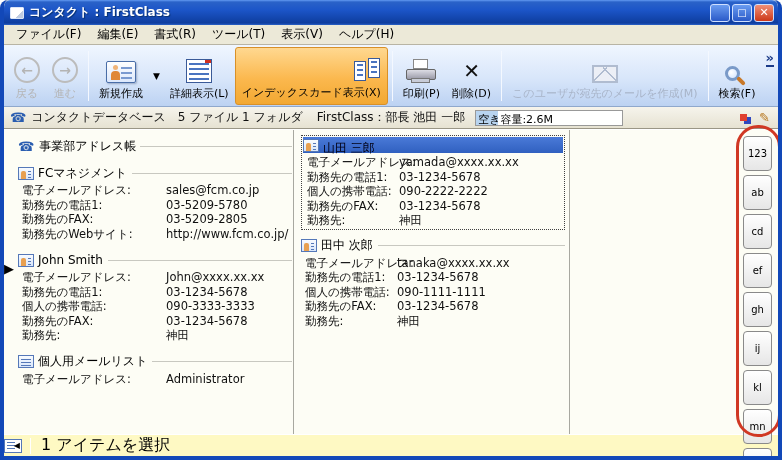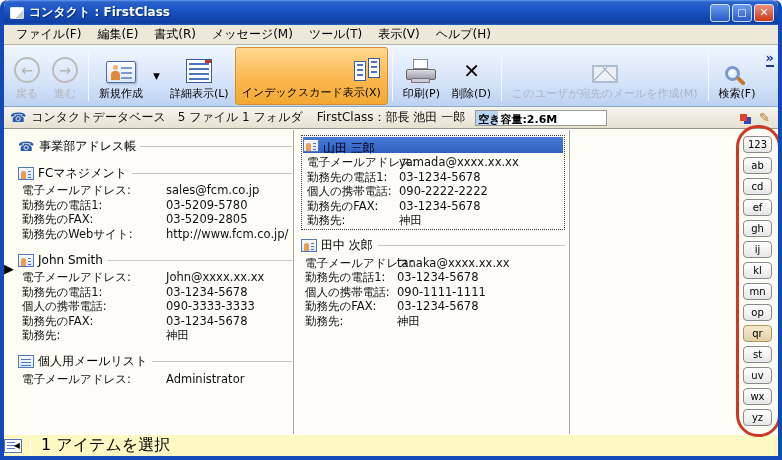--- a/index.html
+++ b/index.html
@@ -47,21 +47,21 @@
   .dmail{position:relative;width:26px;height:18px;border:2px solid #b0bcd0;background:#eceff6;margin-top:4px;}
   .dmail::before{content:"";position:absolute;inset:0;background:linear-gradient(135deg,transparent 46%,#b0bcd0 46% 54%,transparent 54%) left top/60% 100% no-repeat,linear-gradient(225deg,transparent 46%,#b0bcd0 46% 54%,transparent 54%) right top/60% 100% no-repeat;}
   .mag{position:relative;width:15px;height:15px;border:3px solid #7a9ac8;border-radius:50%;background:radial-gradient(circle at 35% 35%,#ffffff,#cfe2ff);margin:3px 8px 2px 0;}
   .mag::after{content:"";position:absolute;width:10px;height:4px;background:#c87828;border-radius:2px;transform:rotate(45deg);right:-9px;bottom:-5px;}
   .chev{position:absolute;right:4px;top:8px;color:#1a3a88;font-size:13px;font-weight:bold;line-height:10px;text-align:center;}
   .chev .bar{height:2px;background:#1a3a88;margin-top:2px;}
   
   .infobar{height:22px;background:linear-gradient(180deg,#f6f4ec,#e6e2d2);border-bottom:1px solid #9a9686;display:flex;align-items:center;padding:0 8px 0 6px;font-size:12px;}
   .phoneglyph{color:#2a5db0;font-size:13px;margin-right:5px;}
   .info-text{white-space:nowrap;color:#101010;}
-  .freespace{position:relative;width:132px;height:16px;border:1px solid #9a96886;border:1px solid #999;background:#fff;margin-left:10px;overflow:hidden;flex:0 0 auto;font-weight:bold;}
+  .freespace{position:relative;width:148px;height:16px;border:1px solid #9a96886;border:1px solid #999;background:#fff;margin-left:10px;overflow:hidden;flex:0 0 auto;}
   .freespace .fill{position:absolute;left:0;top:0;bottom:0;width:22px;background:#b8d4f0;}
   .freespace .fst{position:absolute;left:2px;top:1px;font-size:11px;white-space:nowrap;}
   .info-spacer{flex:1;}
   .flagicon{width:7px;height:7px;background:#e04030;box-shadow:4px 3px 0 #3048c0;margin-right:12px;flex:0 0 auto;}
   .pencil{color:#b87820;font-size:13px;flex:0 0 auto;}
   
   .content{position:relative;height:305px;background:#fdfdf5;border-top:1px solid #fff;}
   .vdiv{position:absolute;top:0;bottom:0;width:1px;background:#a8a8a0;}
   .vd1{left:289px;} .vd2{left:565px;}
   .panel{position:absolute;top:0;font-size:11.5px;}
@@ -80,21 +80,21 @@
   .cfields{padding:2px 0 0 4px;}
   .frow{display:grid;line-height:14.5px;}
   .panel-left .frow{grid-template-columns:144px auto;}
   .panel-mid .frow{grid-template-columns:92px auto;}
   .flab,.fval{white-space:nowrap;font-size:11.5px;color:#101010;}
   .contact.selected{border:1px dotted #404040;padding:1px;margin-bottom:8px;}
   .contact.selected .chead{background:linear-gradient(180deg,#4a7ad8,#3060c0);}
   .contact.selected .cname{color:#000014;margin-top:6px;}
   
   .index-col{position:absolute;left:739px;top:6px;width:30px;display:flex;flex-direction:column;gap:4px;}
-  .idx{width:29px;height:17px;border:1px solid #8a8a8a;border-radius:4px;background:linear-gradient(#ffffff,#e6e6e6);font-size:10px;line-height:14px;text-align:center;padding:0;color:#000;}
+  .idx{width:29px;height:35px;border:1px solid #8a8a8a;border-radius:4px;background:linear-gradient(#ffffff,#e6e6e6);font-size:10px;line-height:14px;text-align:center;padding:0;color:#000;}
   .idx.active{background:linear-gradient(#f4ead0,#e2d0a8);border-color:#a89860;}
   .red-oval{position:absolute;left:731.5px;top:-5px;width:45px;height:312px;border:3px solid #d03824;border-radius:22px;pointer-events:none;}
   
   .statusbar{height:22px;background:#fef9c3;border-top:1px solid #fff;display:flex;align-items:center;padding:0 0;font-size:16px;}
   .sb-icon{position:relative;width:18px;height:14px;border:1px solid #5578b8;background:#fff;flex:0 0 auto;}
   .sb-icon::before{content:"";position:absolute;left:2px;right:6px;top:2px;bottom:2px;background:repeating-linear-gradient(180deg,#5578b8 0 1px,transparent 1px 3px);}
   .sb-icon::after{content:"◀";position:absolute;right:1px;top:1px;font-size:8px;color:#000;}
   .sb-sep{width:1px;height:16px;background:#b0ac9c;border-right:1px solid #fff;margin:0 10px 0 8px;}
   .pane-arrow{position:absolute;left:0;top:262px;font-size:13px;color:#000;line-height:14px;z-index:5;}
 </style>
@@ -110,21 +110,20 @@
         <span></span>
       </span>
     <span class="winbtn max">□</span>
     <span class="winbtn close">✕</span>
   </div>
 
   <div class="menubar" id="menubar">
       <span class="menu-item">ファイル(F)</span>
       <span class="menu-item">編集(E)</span>
       <span class="menu-item">書式(R)</span>
-      <span class="menu-item">メッセージ(M)</span>
       <span class="menu-item">ツール(T)</span>
       <span class="menu-item">表示(V)</span>
       <span class="menu-item">ヘルプ(H)</span>
     </div>
 
   <div class="toolbar">
     <div class="tbtn nav">
       <span class="navcirc">←</span>
       <span class="lab">戻る</span>
     </div>

